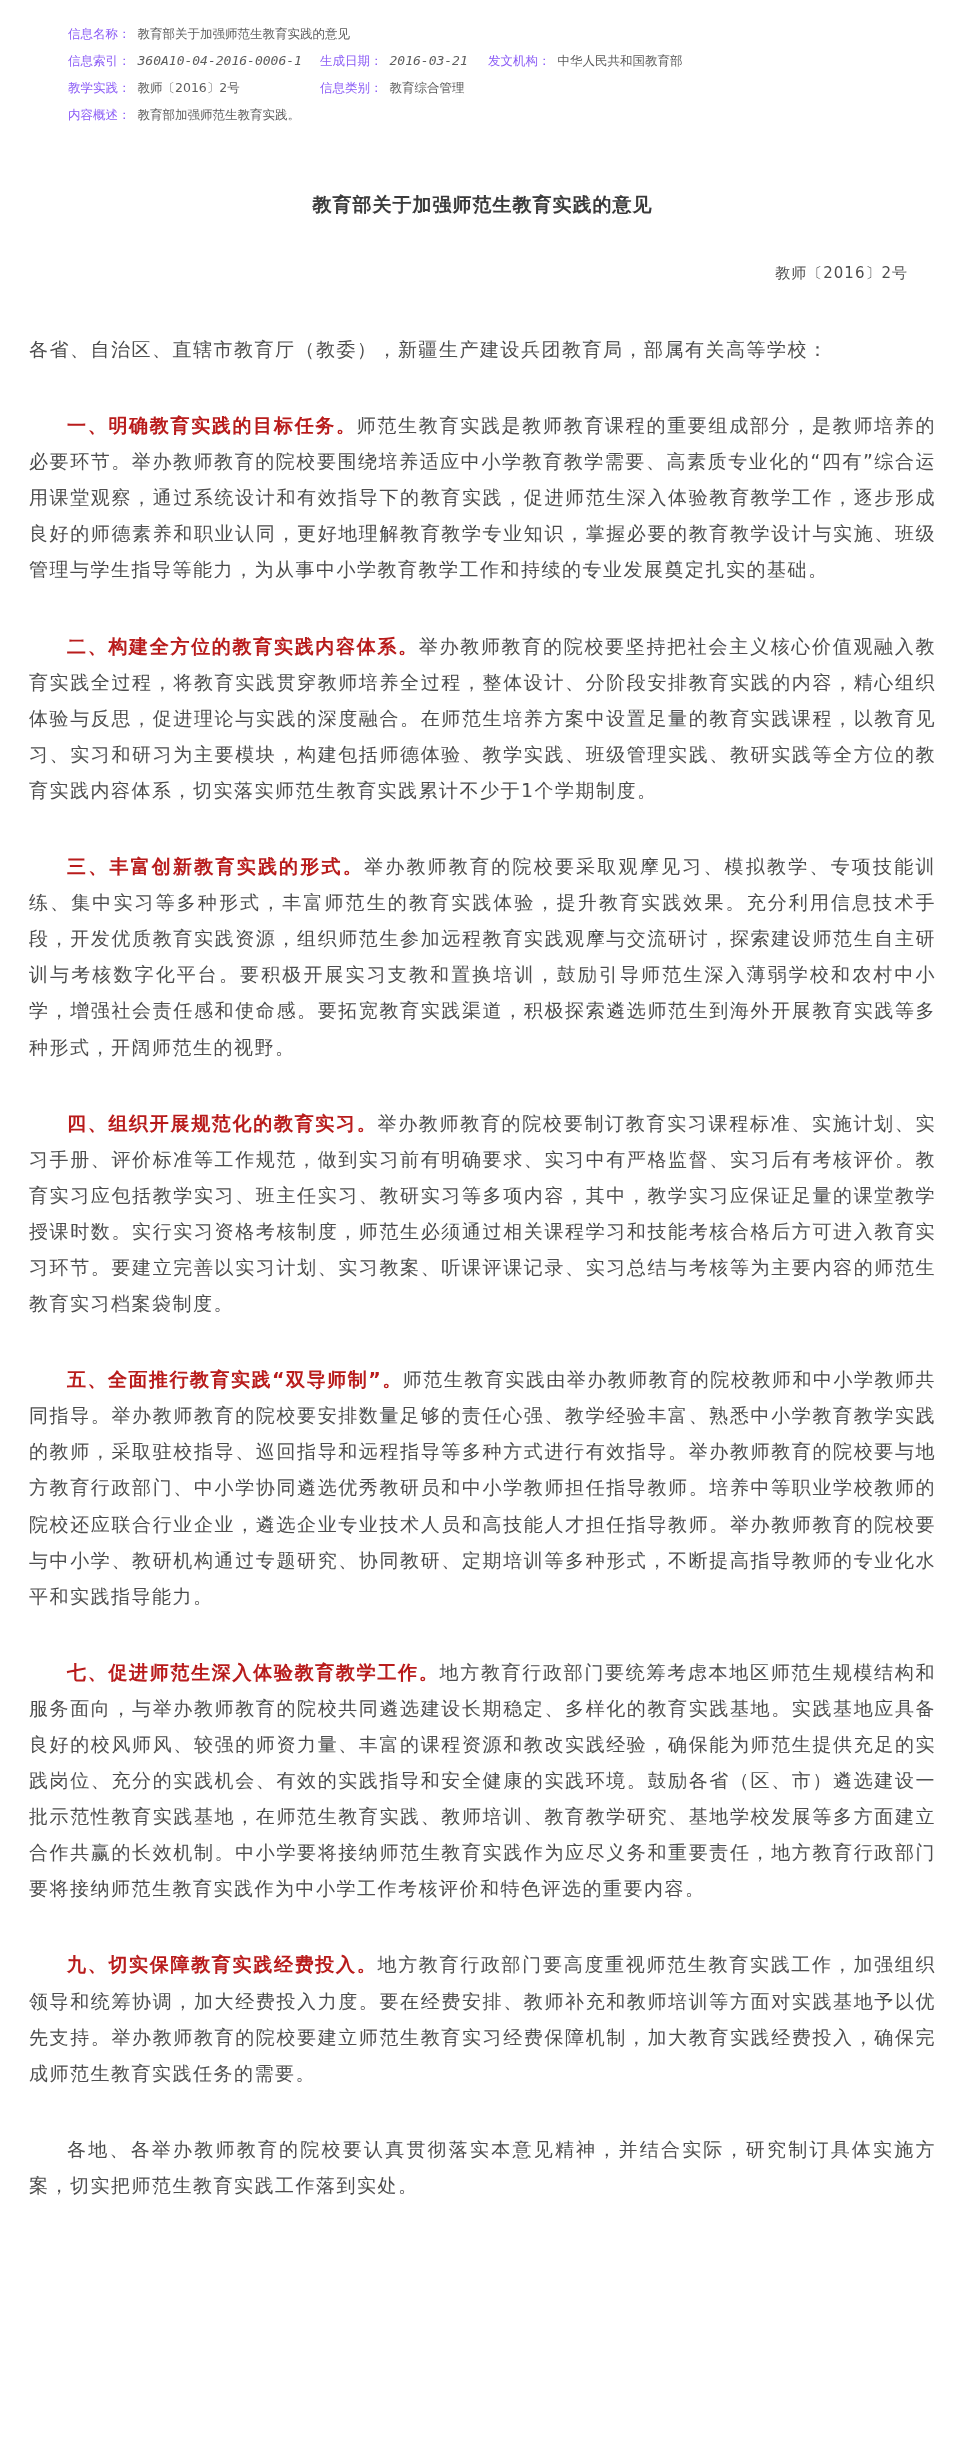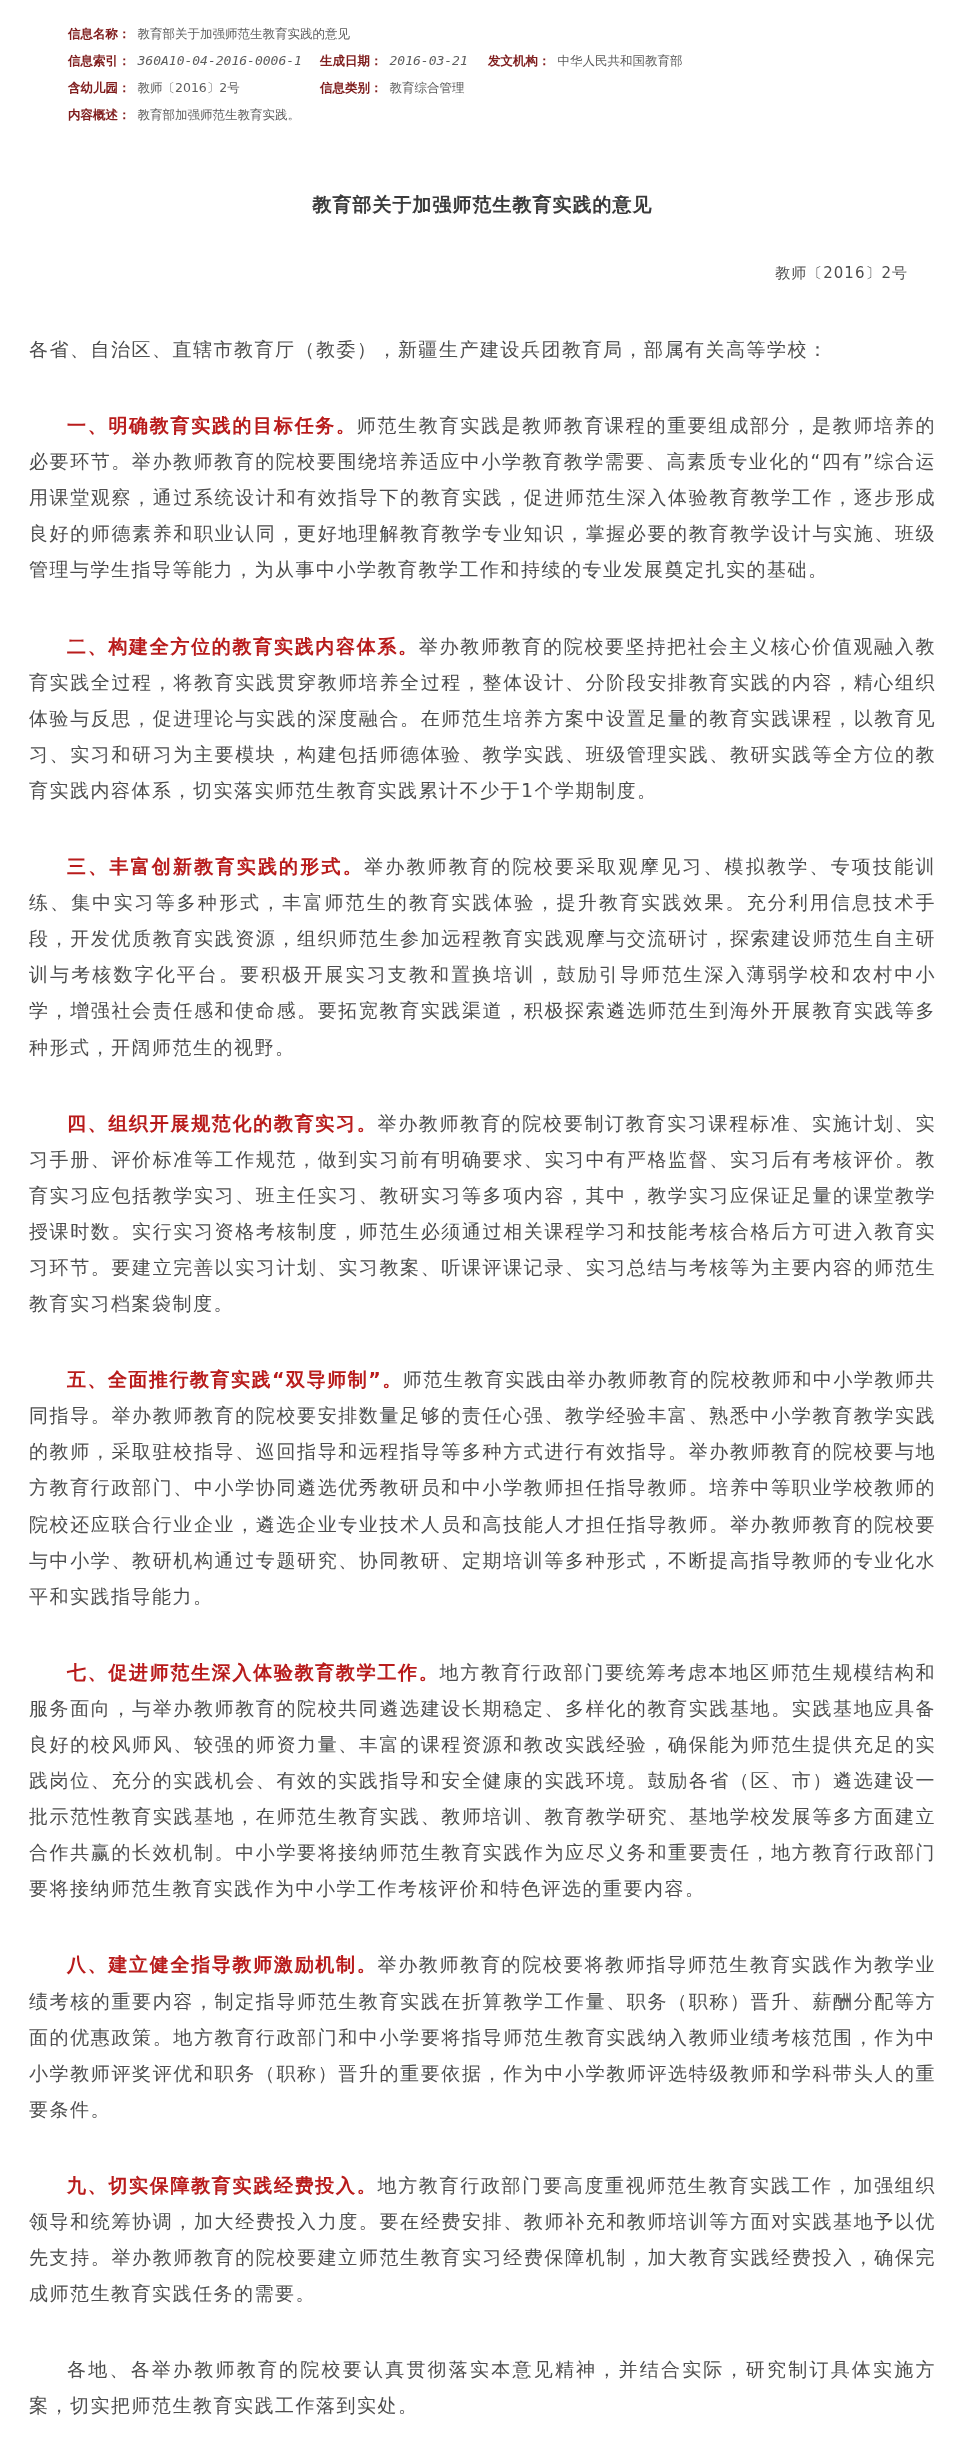--- a/index.html
+++ b/index.html
@@ -19,21 +19,21 @@
   
   .meta {
     padding: 20px 40px 0 68px;
     font-size: 12.5px;
     color: #5a5a5a;
   }
   .meta-row { display: flex; align-items: baseline; line-height: 27px; }
   .meta-cell { display: flex; align-items: baseline; }
   .meta-cell.c1 { width: 252px; }
   .meta-cell.c2 { width: 168px; }
-  .meta-label { font-weight: bold; color: #7f1d1d; white-space: nowrap; text-align: center; }
+  .meta-label { font-weight: normal; color: #8b5cf6; white-space: nowrap; text-align: center; }
   .meta-value { margin-left: 7px; color: #5c5c5c; white-space: nowrap; }
   .meta-value.mono {
     font-family: "DejaVu Sans Mono", "Liberation Mono", monospace;
     font-size: 13px;
     letter-spacing: 0;
     font-style: italic;
   }
 
   
   .title {
@@ -86,21 +86,21 @@
         <span class="meta-label">生成日期：</span>
         <span class="meta-value mono">2016-03-21</span>
       </div>
       <div class="meta-cell">
         <span class="meta-label">发文机构：</span>
         <span class="meta-value">中华人民共和国教育部</span>
       </div>
     </div>
     <div class="meta-row">
       <div class="meta-cell c1">
-        <span class="meta-label">含幼儿园：</span>
+        <span class="meta-label">教学实践：</span>
         <span class="meta-value">教师〔2016〕2号</span>
       </div>
       <div class="meta-cell">
         <span class="meta-label">信息类别：</span>
         <span class="meta-value">教育综合管理</span>
       </div>
     </div>
     <div class="meta-row">
       <div class="meta-cell">
         <span class="meta-label">内容概述：</span>
@@ -123,21 +123,20 @@
 
     <p><strong>三、丰富创新教育实践的形式。</strong><span>举办教师教育的院校要采取观摩见习、模拟教学、专项技能训练、集中实习等多种形式，丰富师范生的教育实践体验，提升教育实践效果。充分利用信息技术手段，开发优质教育实践资源，组织师范生参加远程教育实践观摩与交流研讨，探索建设师范生自主研训与考核数字化平台。要积极开展实习支教和置换培训，鼓励引导师范生深入薄弱学校和农村中小学，增强社会责任感和使命感。要拓宽教育实践渠道，积极探索遴选师范生到海外开展教育实践等多种形式，开阔师范生的视野。</span></p>
 
     <p><strong>四、组织开展规范化的教育实习。</strong><span>举办教师教育的院校要制订教育实习课程标准、实施计划、实习手册、评价标准等工作规范，做到实习前有明确要求、实习中有严格监督、实习后有考核评价。教育实习应包括教学实习、班主任实习、教研实习等多项内容，其中，教学实习应保证足量的课堂教学授课时数。实行实习资格考核制度，师范生必须通过相关课程学习和技能考核合格后方可进入教育实习环节。要建立完善以实习计划、实习教案、听课评课记录、实习总结与考核等为主要内容的师范生教育实习档案袋制度。</span></p>
 
     <p><strong>五、全面推行教育实践“双导师制”。</strong><span>师范生教育实践由举办教师教育的院校教师和中小学教师共同指导。举办教师教育的院校要安排数量足够的责任心强、教学经验丰富、熟悉中小学教育教学实践的教师，采取驻校指导、巡回指导和远程指导等多种方式进行有效指导。举办教师教育的院校要与地方教育行政部门、中小学协同遴选优秀教研员和中小学教师担任指导教师。培养中等职业学校教师的院校还应联合行业企业，遴选企业专业技术人员和高技能人才担任指导教师。举办教师教育的院校要与中小学、教研机构通过专题研究、协同教研、定期培训等多种形式，不断提高指导教师的专业化水平和实践指导能力。</span></p>
 
 
     <p><strong>七、促进师范生深入体验教育教学工作。</strong><span>地方教育行政部门要统筹考虑本地区师范生规模结构和服务面向，与举办教师教育的院校共同遴选建设长期稳定、多样化的教育实践基地。实践基地应具备良好的校风师风、较强的师资力量、丰富的课程资源和教改实践经验，确保能为师范生提供充足的实践岗位、充分的实践机会、有效的实践指导和安全健康的实践环境。鼓励各省（区、市）遴选建设一批示范性教育实践基地，在师范生教育实践、教师培训、教育教学研究、基地学校发展等多方面建立合作共赢的长效机制。中小学要将接纳师范生教育实践作为应尽义务和重要责任，地方教育行政部门要将接纳师范生教育实践作为中小学工作考核评价和特色评选的重要内容。</span></p>
 
-    <p><strong>八、建立健全指导教师激励机制。</strong><span>举办教师教育的院校要将教师指导师范生教育实践作为教学业绩考核的重要内容，制定指导师范生教育实践在折算教学工作量、职务（职称）晋升、薪酬分配等方面的优惠政策。地方教育行政部门和中小学要将指导师范生教育实践纳入教师业绩考核范围，作为中小学教师评奖评优和职务（职称）晋升的重要依据，作为中小学教师评选特级教师和学科带头人的重要条件。</span></p>
 
     <p><strong>九、切实保障教育实践经费投入。</strong><span>地方教育行政部门要高度重视师范生教育实践工作，加强组织领导和统筹协调，加大经费投入力度。要在经费安排、教师补充和教师培训等方面对实践基地予以优先支持。举办教师教育的院校要建立师范生教育实习经费保障机制，加大教育实践经费投入，确保完成师范生教育实践任务的需要。</span></p>
 
     <p>各地、各举办教师教育的院校要认真贯彻落实本意见精神，并结合实际，研究制订具体实施方案，切实把师范生教育实践工作落到实处。</p>
 
   </div>
 
 </div>
 
 </body></html>

